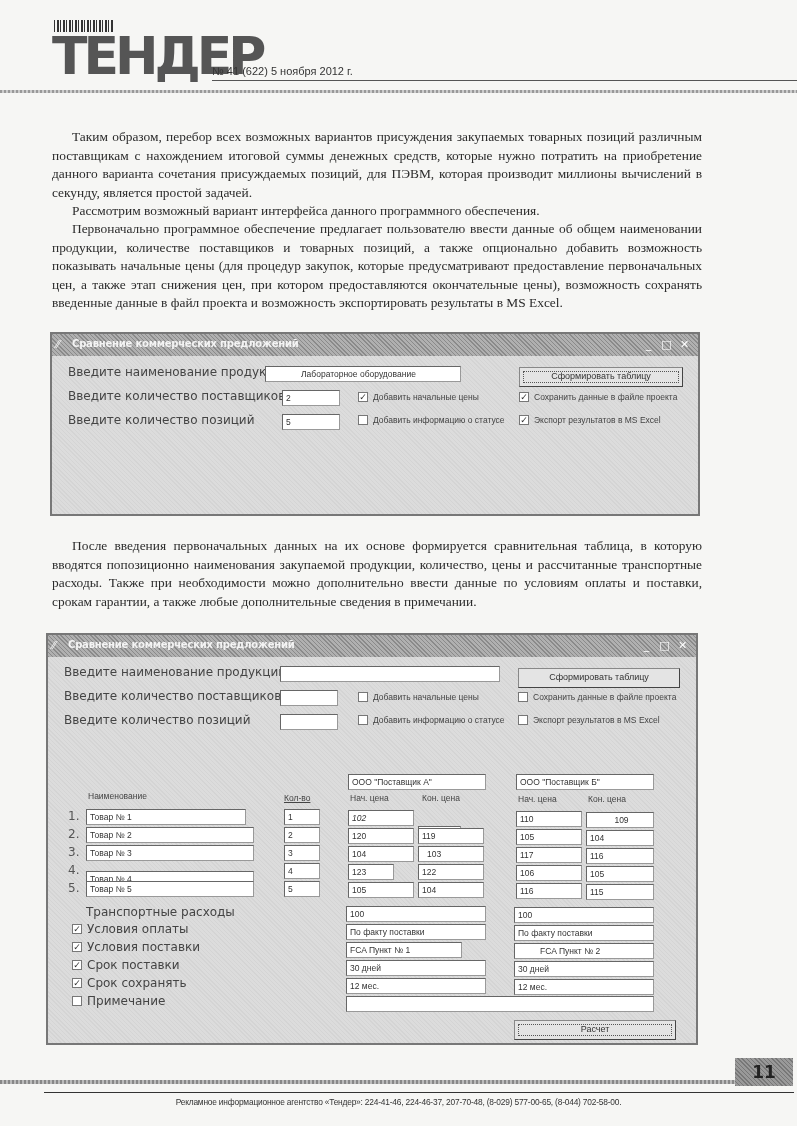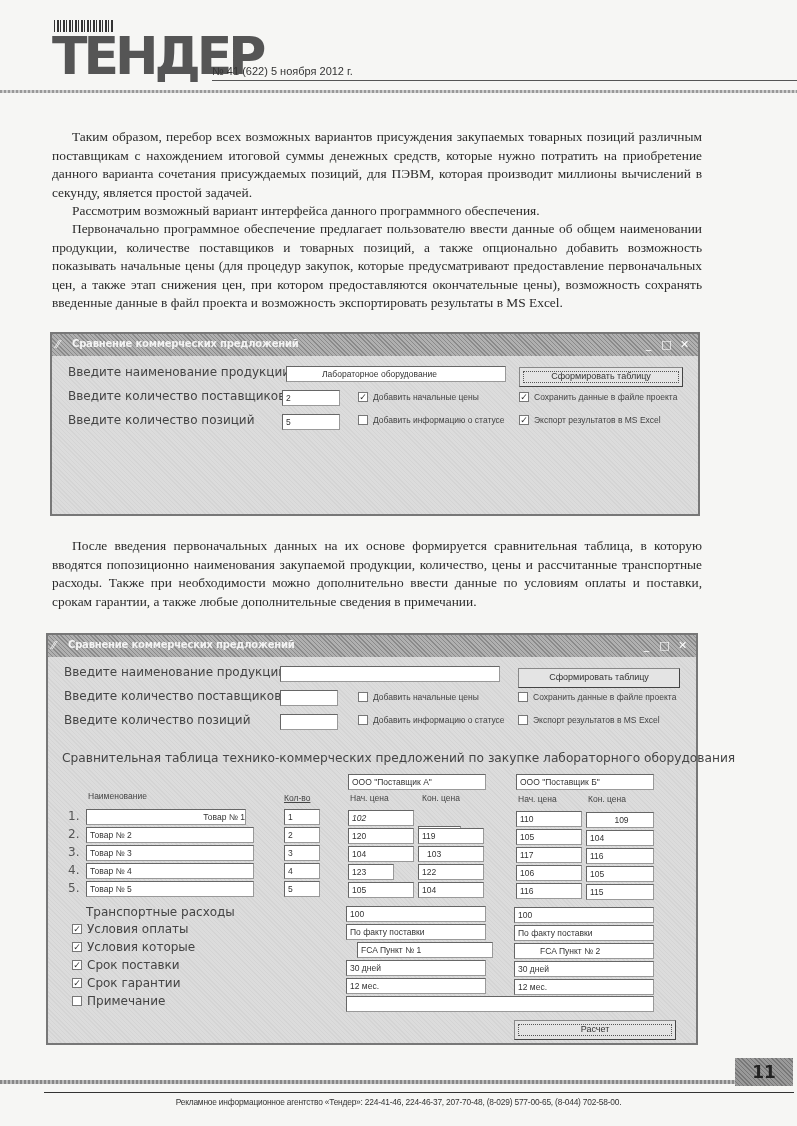--- a/index.html
+++ b/index.html
@@ -73,21 +73,21 @@
     <span class="title">Сравнение коммерческих предложений</span>
     <div class="wbtns">
       <span class="wbtn">_</span>
       <span class="wbtn">□</span>
       <span class="wbtn">✕</span>
     </div>
   </div>
   <span class="lbl" style="left:16px; top:31px;">Введите наименование продукции</span>
   <span class="lbl" style="left:16px; top:55px;">Введите количество поставщиков</span>
   <span class="lbl" style="left:16px; top:79px;">Введите количество позиций</span>
-  <div class="inp" style="left:234px; top:32px; width:220px;padding-left:35px;">Лабораторное оборудование</div>
+  <div class="inp" style="left:213px; top:32px; width:196px;padding-left:35px;">Лабораторное оборудование</div>
   <div class="inp" style="left:230px; top:56px; width:58px;">2</div>
   <div class="inp" style="left:230px; top:80px; width:58px;">5</div>
   <div class="btn focus" style="left:467px; top:33px; width:164px;">Сформировать таблицу</div>
   <div class="chk" style="left:306px; top:58px;">
     <span class="box">✓</span>
     <span>Добавить начальные цены</span>
   </div>
   <div class="chk" style="left:306px; top:81px;">
     <span class="box"></span>
     <span>Добавить информацию о статусе</span>
@@ -131,35 +131,34 @@
   </div>
   <div class="chk" style="left:470px; top:57px;">
     <span class="box"></span>
     <span>Сохранить данные в файле проекта</span>
   </div>
   <div class="chk" style="left:470px; top:80px;">
     <span class="box"></span>
     <span>Экспорт результатов в MS Excel</span>
   </div>
 
-  <span class="lbl" style="left:14px; top:116px; font-size:12.2px;">Сравнительная таблица технико-коммерческих предложений по закупке лабораторного оборудования</span>
 
   <div class="inp" style="left:300px; top:139px; width:138px;">ООО "Поставщик А"</div>
   <div class="inp" style="left:468px; top:139px; width:138px;">ООО "Поставщик Б"</div>
 
   <span class="lbl-sm" style="left:40px; top:156px;">Наименование</span>
   <span class="lbl-sm" style="left:236px; top:158px;text-decoration:underline;">Кол-во</span>
   <span class="lbl-sm" style="left:302px; top:158px;">Нач. цена</span>
   <span class="lbl-sm" style="left:374px; top:158px;">Кон. цена</span>
   <span class="lbl-sm" style="left:470px; top:159px;">Нач. цена</span>
   <span class="lbl-sm" style="left:540px; top:159px;">Кон. цена</span>
 
   <div>
     <span class="rownum" style="left:20px; top:174px;">1.</span>
-    <div class="inp" style="left:38px; top:174px; width:160px;text-align:right;">Товар № 1</div>
+    <div class="inp" style="left:38px; top:174px; width:160px;">Товар № 1</div>
     <div class="inp" style="left:236px; top:174px; width:36px;">1</div>
     <div class="inp" style="left:300px; top:175px; width:66px;font-style:italic;">102</div>
     <div class="inp" style="left:370px; top:191px; width:43px;">101</div>
     <div class="inp" style="left:468px; top:176px; width:66px;">110</div>
     <div class="inp" style="left:538px; top:177px; width:68px;text-align:center;">109</div>
   </div>
 
   <div>
     <span class="rownum" style="left:20px; top:192px;">2.</span>
     <div class="inp" style="left:38px; top:192px; width:168px;">Товар № 2</div>
@@ -175,21 +174,21 @@
     <div class="inp" style="left:38px; top:210px; width:168px;">Товар № 3</div>
     <div class="inp" style="left:236px; top:210px; width:36px;">3</div>
     <div class="inp" style="left:300px; top:211px; width:66px;">104</div>
     <div class="inp" style="left:370px; top:211px; width:66px;padding-left:8px;">103</div>
     <div class="inp" style="left:468px; top:212px; width:66px;">117</div>
     <div class="inp" style="left:538px; top:213px; width:68px;">116</div>
   </div>
 
   <div>
     <span class="rownum" style="left:20px; top:228px;">4.</span>
-    <div class="inp" style="left:38px; top:228px; width:168px;">Товар № 4</div>
+    <div class="inp" style="left:38px; top:236px; width:168px;">Товар № 4</div>
     <div class="inp" style="left:236px; top:228px; width:36px;">4</div>
     <div class="inp" style="left:300px; top:229px; width:46px;">123</div>
     <div class="inp" style="left:370px; top:229px; width:66px;">122</div>
     <div class="inp" style="left:468px; top:230px; width:66px;">106</div>
     <div class="inp" style="left:538px; top:231px; width:68px;">105</div>
   </div>
 
   <div>
     <span class="rownum" style="left:20px; top:246px;">5.</span>
     <div class="inp" style="left:38px; top:246px; width:168px;">Товар № 5</div>
@@ -206,35 +205,35 @@
 
   <div class="chk-lg" style="left:24px; top:287px;">
     <span class="box">✓</span>
     <span>Условия оплаты</span>
   </div>
   <div class="inp" style="left:298px; top:289px; width:140px;">По факту поставки</div>
   <div class="inp" style="left:466px; top:290px; width:140px;">По факту поставки</div>
 
   <div class="chk-lg" style="left:24px; top:305px;">
     <span class="box">✓</span>
-    <span>Условия которые</span>
-  </div>
-  <div class="inp" style="left:309px; top:307px; width:136px;">FCA Пункт № 1</div>
+    <span>Условия поставки</span>
+  </div>
+  <div class="inp" style="left:298px; top:307px; width:116px;">FCA Пункт № 1</div>
   <div class="inp" style="left:466px; top:308px; width:140px;padding-left:25px;">FCA Пункт № 2</div>
 
   <div class="chk-lg" style="left:24px; top:323px;">
     <span class="box">✓</span>
     <span>Срок поставки</span>
   </div>
   <div class="inp" style="left:298px; top:325px; width:140px;">30 дней</div>
   <div class="inp" style="left:466px; top:326px; width:140px;">30 дней</div>
 
   <div class="chk-lg" style="left:24px; top:341px;">
     <span class="box">✓</span>
-    <span>Срок гарантии</span>
+    <span>Срок сохранять</span>
   </div>
   <div class="inp" style="left:298px; top:343px; width:140px;">12 мес.</div>
   <div class="inp" style="left:466px; top:344px; width:140px;">12 мес.</div>
 
   <div class="chk-lg" style="left:24px; top:359px;">
     <span class="box"></span>
     <span>Примечание</span>
   </div>
   <div class="inp" style="left:298px; top:361px; width:308px;"></div>
 

